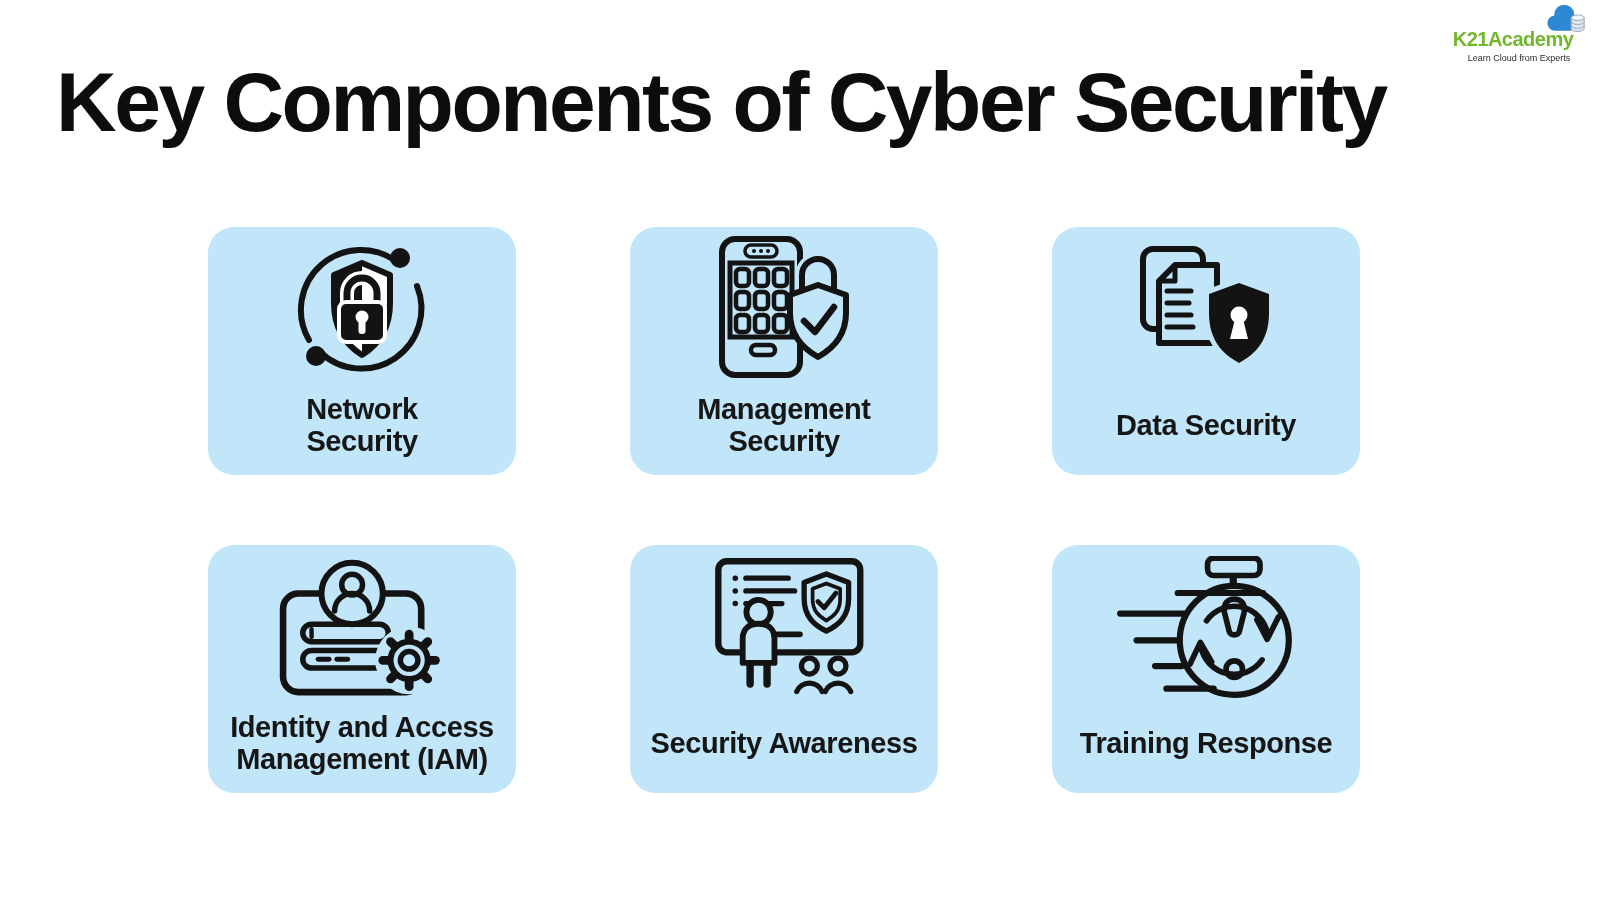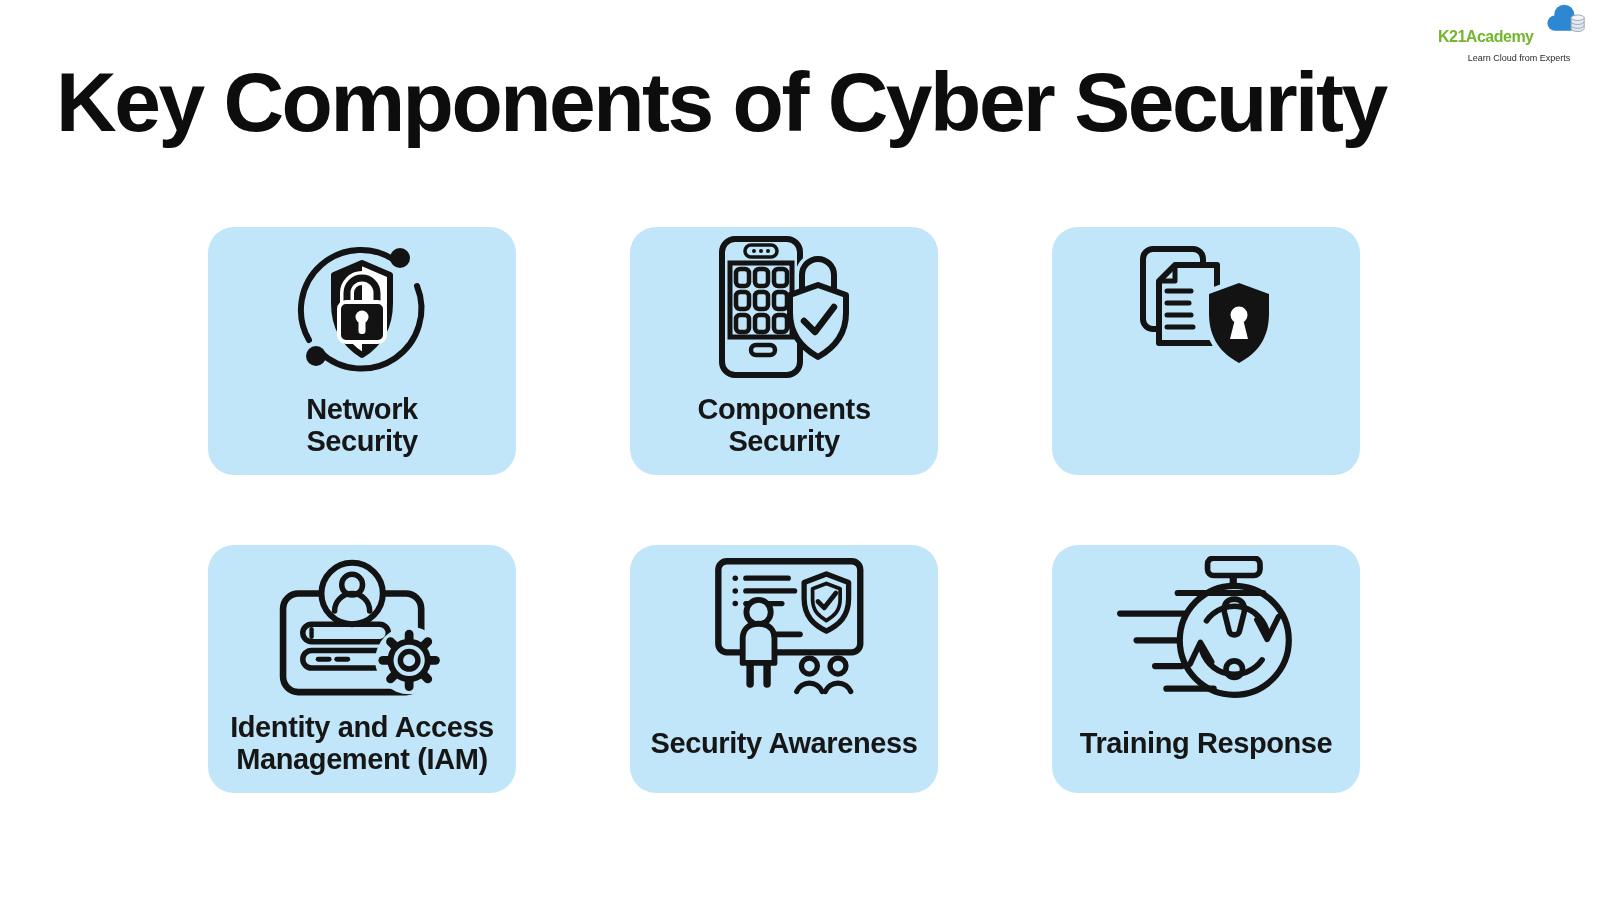--- a/index.html
+++ b/index.html
@@ -34,21 +34,22 @@
   .logo{
     position:absolute;
     top:4px;right:12px;
     width:150px;height:62px;
   }
   .logo .cloud{
     position:absolute;top:-2px;right:0;
   }
   .logo .brand{
     position:absolute;top:24px;left:0;right:0;
-    font-size:16px;font-weight:bold;
+    text-align:center;
+    font-size:20px;font-weight:bold;
     letter-spacing:-0.5px;
     color:var(--brand-green,#72b62c);
     white-space:nowrap;
   }
   .logo .tagline{
     position:absolute;top:49px;left:12px;right:0;
     text-align:center;
     font-size:9px;
     color:var(--tagline-text,#2b2b2b);
     white-space:nowrap;
@@ -170,21 +171,21 @@
             <rect x="60" y="80" width="13" height="17" rx="4"></rect>
         </g>
         <rect x="37" y="110" width="24" height="10" rx="5" fill="none" stroke="currentColor" stroke-width="4.5"></rect>
         <path d="M88,56 V40 A16,16 0 0 1 120,40 V56" fill="none" stroke="var(--card-bg,#c1e5f9)" stroke-width="13"></path>
         <path d="M88,56 V40 A16,16 0 0 1 120,40 V56" fill="none" stroke="currentColor" stroke-width="6"></path>
         <path d="M104,50 L132,60 V78 C132,100 120,113 104,122 C88,113 76,100 76,78 V60 Z" fill="var(--card-bg,#c1e5f9)" stroke="currentColor" stroke-width="6" stroke-linejoin="round"></path>
         <path d="M90,86 L101,97 L120,72" fill="none" stroke="currentColor" stroke-width="6.5" stroke-linecap="round" stroke-linejoin="round"></path>
       </svg>
     </div>
     <div class="label">
-      <span>Components</span>
+      <span>Management</span>
       <span>Security</span>
     </div>
   </section>
 
   <section class="card">
     <div class="icon-wrap">
       <svg width="150" height="130" viewBox="0 0 150 130">
         <rect x="12" y="4" width="60" height="80" rx="10" fill="none" stroke="currentColor" stroke-width="6"></rect>
         <path d="M28,36 L44,20 H86 V98 H28 Z" fill="var(--card-bg,#c1e5f9)" stroke="currentColor" stroke-width="6" stroke-linejoin="round"></path>
         <path d="M28,36 H44 V20" fill="none" stroke="currentColor" stroke-width="5" stroke-linejoin="round"></path>
@@ -192,20 +193,24 @@
           <line x1="36" y1="46" x2="60" y2="46"></line>
           <line x1="36" y1="58" x2="58" y2="58"></line>
           <line x1="36" y1="70" x2="60" y2="70"></line>
           <line x1="36" y1="82" x2="62" y2="82"></line>
         </g>
         <path d="M108,38 L138,49 V68 C138,94 126,108 108,118 C90,108 78,94 78,68 V49 Z" fill="none" stroke="var(--card-bg,#c1e5f9)" stroke-width="10" stroke-linejoin="round"></path>
         <path d="M108,38 L138,49 V68 C138,94 126,108 108,118 C90,108 78,94 78,68 V49 Z" fill="currentColor"></path>
         <circle cx="108" cy="70" r="8.5" fill="#ffffff"></circle>
         <path d="M104,74 L99,94 H117 L112,74 Z" fill="#ffffff"></path>
       </svg>
+    </div>
+    <div class="label">
+      <span>Data Security</span>
+      <span></span>
     </div>
   </section>
 
   <section class="card">
     <div class="icon-wrap">
       <svg width="176" height="148" viewBox="0 0 160 135">
         <rect x="8" y="36" width="126" height="90" rx="14" fill="none" stroke="currentColor" stroke-width="6"></rect>
         <circle cx="71" cy="36" r="28" fill="var(--card-bg,#c1e5f9)" stroke="currentColor" stroke-width="5.5"></circle>
         <circle cx="71" cy="28" r="9.5" fill="none" stroke="currentColor" stroke-width="5"></circle>
         <path d="M55,52 A16,16 0 0 1 87,52" fill="none" stroke="currentColor" stroke-width="5" stroke-linecap="round"></path>

